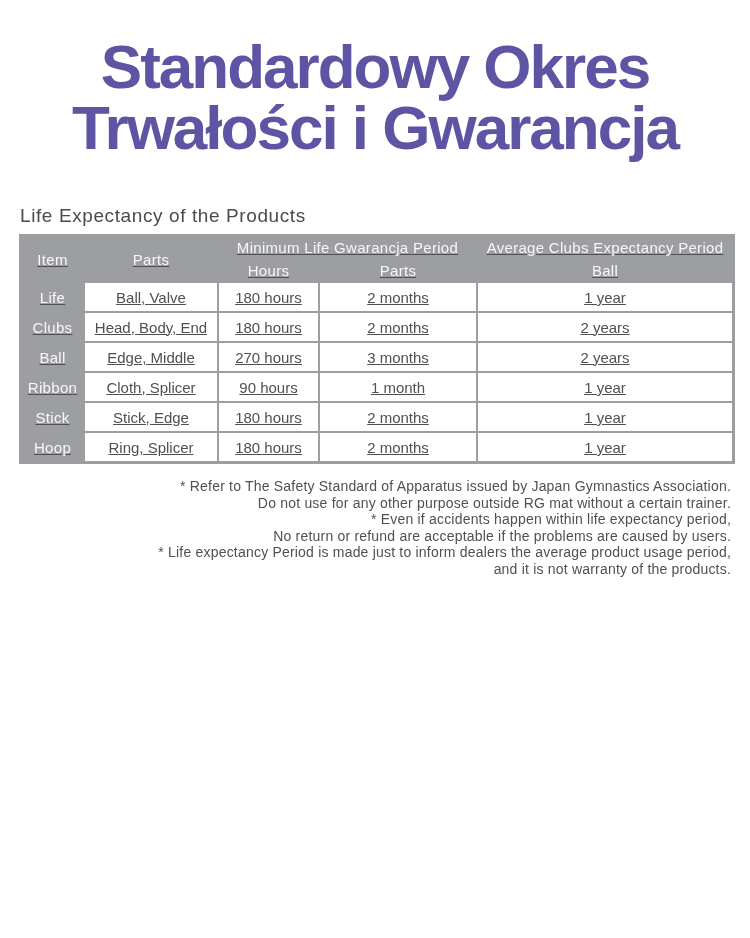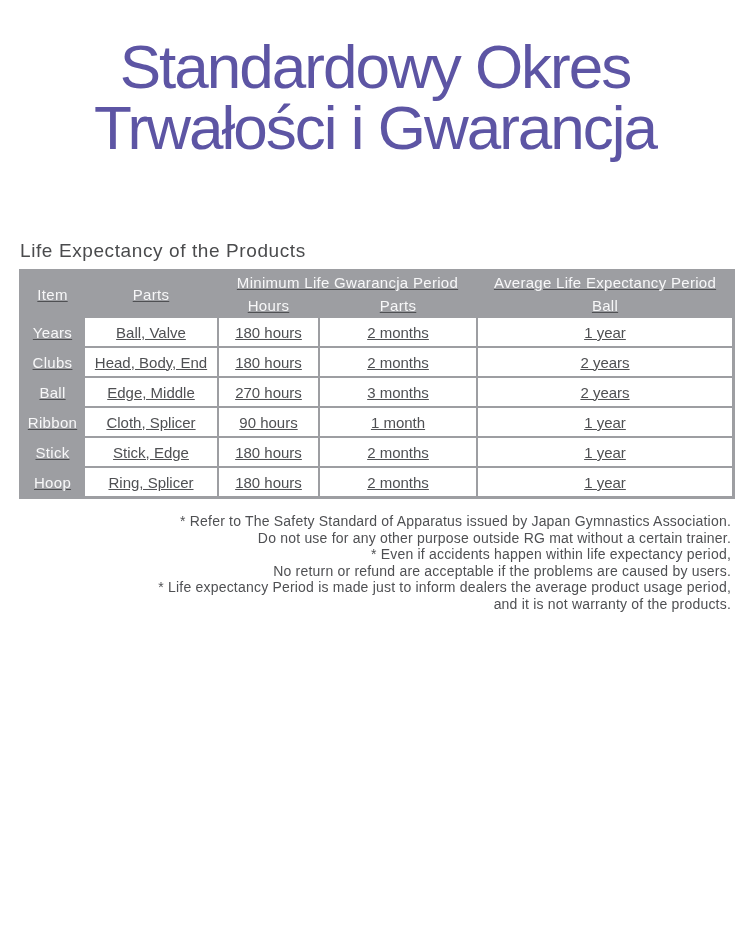--- a/index.html
+++ b/index.html
@@ -11,30 +11,30 @@
     position: relative;
     overflow: hidden;
   }
   .page { padding: 24px 19px 0 19px; }
 
   
   .title {
     margin: 12px 0 0 0;
     text-align: center;
     color: #5d55a4;
-    font-weight: normal;
+    font-weight: bold;
     font-size: 62px;
     line-height: 61px;
     letter-spacing: -2px;
   }
   .title .line { display: block; }
 
   
   .section-heading {
-    margin: 82px 0 7px 1px;
+    margin: 47px 0 7px 1px;
     font-size: 19px;
     font-weight: normal;
     color: #4a4b4d;
     letter-spacing: 0.6px;
   }
 
   
   table.life-table {
     border-collapse: separate;
     border-spacing: 0;
@@ -98,31 +98,31 @@
       <col style="width:134px">
       <col style="width:101px">
       <col style="width:158px">
       <col style="width:256px">
     </colgroup>
     <thead>
       <tr>
         <th rowspan="2" class="gray th-top edge-left">Item</th>
         <th rowspan="2" class="gray th-top">Parts</th>
         <th colspan="2" class="gray th-top">Minimum Life Gwarancja Period</th>
-        <th class="gray th-top edge-right">Average Life Expectancy Period</th>
+        <th class="gray th-top edge-right">Average Clubs Expectancy Period</th>
       </tr>
       <tr>
         <th class="gray">Hours</th>
         <th class="gray">Parts</th>
         <th class="gray edge-right">Ball</th>
       </tr>
     </thead>
     <tbody>
       <tr>
-        <td class="gray edge-left">Years</td>
+        <td class="gray edge-left">Life</td>
         <td>Ball, Valve</td>
         <td>180 hours</td>
         <td>2 months</td>
         <td>1 year</td>
       </tr>
       <tr>
         <td class="gray edge-left">Clubs</td>
         <td>Head, Body, End</td>
         <td>180 hours</td>
         <td>2 months</td>

